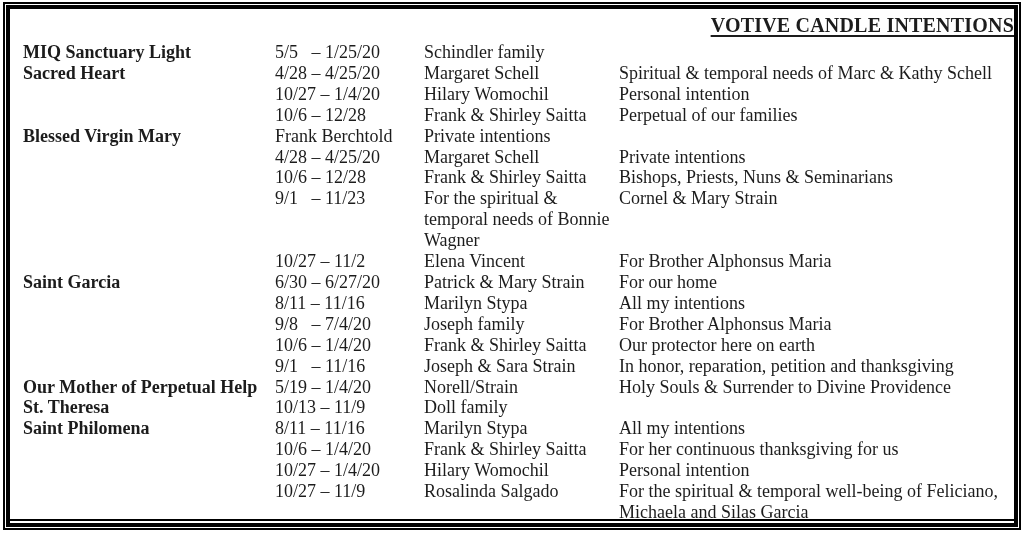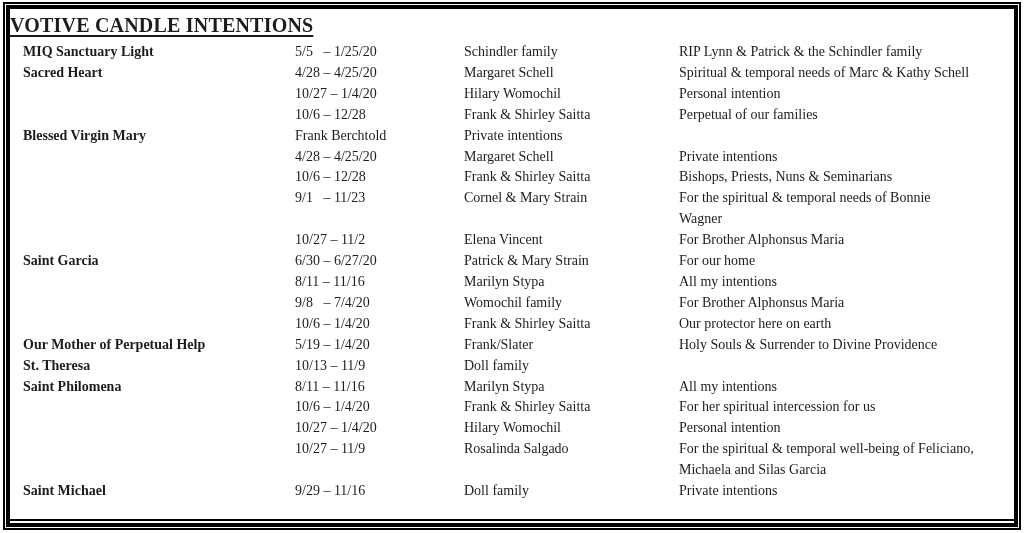--- a/index.html
+++ b/index.html
@@ -30,44 +30,43 @@
   
   .frame::after {
     content: "";
     position: absolute;
     left: 0;
     right: 0;
     bottom: 2px;
     border-bottom: 2px solid #000000;
   }
   .title-row {
-    text-align: left;
+    text-align: right;
     margin-top: 4px;
     line-height: 24px;
   }
   .title {
     font-weight: bold;
     font-size: 20px;
     letter-spacing: 0.2px;
     text-decoration: underline;
     text-decoration-thickness: 2px;
     text-underline-offset: 3px;
   }
   .rows {
     margin-top: 3px;
   }
   .row {
     display: grid;
     grid-template-columns: 252px 149px 195px 1fr;
     padding-left: 13px;
     padding-right: 3px;
-    font-size: 14px;
+    font-size: 18px;
     line-height: 20.9px;
     align-items: start;
-    gap: 20px;
   }
   .cell { min-height: 20.9px; }
   .candle {
     font-weight: bold;
   }
   .dates {
     white-space: pre;
   }
   .intention {
     white-space: pre-wrap;
@@ -78,21 +77,20 @@
 
 <div class="frame">
   <div class="title-row">
     <span class="title">VOTIVE CANDLE INTENTIONS</span>
   </div>
   <div class="rows">
   <div class="row">
     <div class="cell candle">MIQ Sanctuary Light</div>
     <div class="cell dates">5/5   – 1/25/20</div>
     <div class="cell requestor">Schindler family</div>
-    <div class="cell intention">RIP Lynn &amp; Patrick &amp; the Schindler family</div>
   </div>
 
   <div class="row">
     <div class="cell candle">Sacred Heart</div>
     <div class="cell dates">4/28 – 4/25/20</div>
     <div class="cell requestor">Margaret Schell</div>
     <div class="cell intention">Spiritual &amp; temporal needs of Marc &amp; Kathy Schell</div>
   </div>
 
   <div class="row">
@@ -125,23 +123,23 @@
   <div class="row">
     <div class="cell candle"></div>
     <div class="cell dates">10/6 – 12/28</div>
     <div class="cell requestor">Frank &amp; Shirley Saitta</div>
     <div class="cell intention">Bishops, Priests, Nuns &amp; Seminarians</div>
   </div>
 
   <div class="row">
     <div class="cell candle"></div>
     <div class="cell dates">9/1   – 11/23</div>
-    <div class="cell requestor">Cornel &amp; Mary Strain</div>
     <div class="cell intention">For the spiritual &amp; temporal needs of Bonnie
 Wagner</div>
+    <div class="cell requestor">Cornel &amp; Mary Strain</div>
   </div>
 
   <div class="row">
     <div class="cell candle"></div>
     <div class="cell dates">10/27 – 11/2</div>
     <div class="cell requestor">Elena Vincent</div>
     <div class="cell intention">For Brother Alphonsus Maria</div>
   </div>
 
   <div class="row">
@@ -154,57 +152,63 @@
   <div class="row">
     <div class="cell candle"></div>
     <div class="cell dates">8/11 – 11/16</div>
     <div class="cell requestor">Marilyn Stypa</div>
     <div class="cell intention">All my intentions</div>
   </div>
 
   <div class="row">
     <div class="cell candle"></div>
     <div class="cell dates">9/8   – 7/4/20</div>
-    <div class="cell requestor">Womochil family</div>
+    <div class="cell requestor">Joseph family</div>
     <div class="cell intention">For Brother Alphonsus Maria</div>
   </div>
 
   <div class="row">
     <div class="cell candle"></div>
     <div class="cell dates">10/6 – 1/4/20</div>
     <div class="cell requestor">Frank &amp; Shirley Saitta</div>
     <div class="cell intention">Our protector here on earth</div>
   </div>
 
+  <div class="row">
+    <div class="cell candle"></div>
+    <div class="cell dates">9/1   – 11/16</div>
+    <div class="cell requestor">Joseph &amp; Sara Strain</div>
+    <div class="cell intention">In honor, reparation, petition and thanksgiving</div>
+  </div>
 
   <div class="row">
     <div class="cell candle">Our Mother of Perpetual Help</div>
     <div class="cell dates">5/19 – 1/4/20</div>
-    <div class="cell requestor">Frank/Slater</div>
+    <div class="cell requestor">Norell/Strain</div>
     <div class="cell intention">Holy Souls &amp; Surrender to Divine Providence</div>
   </div>
 
   <div class="row">
     <div class="cell candle">St. Theresa</div>
     <div class="cell dates">10/13 – 11/9</div>
     <div class="cell requestor">Doll family</div>
   </div>
 
   <div class="row">
     <div class="cell candle">Saint Philomena</div>
     <div class="cell dates">8/11 – 11/16</div>
     <div class="cell requestor">Marilyn Stypa</div>
     <div class="cell intention">All my intentions</div>
   </div>
 
   <div class="row">
     <div class="cell candle"></div>
     <div class="cell dates">10/6 – 1/4/20</div>
     <div class="cell requestor">Frank &amp; Shirley Saitta</div>
-    <div class="cell intention">For her spiritual intercession for us</div>
+    <div class="cell intention">For her continuous thanksgiving for us</div>
   </div>
 
   <div class="row">
     <div class="cell candle"></div>
     <div class="cell dates">10/27 – 1/4/20</div>
     <div class="cell requestor">Hilary Womochil</div>
     <div class="cell intention">Personal intention</div>
   </div>
 
   <div class="row">

